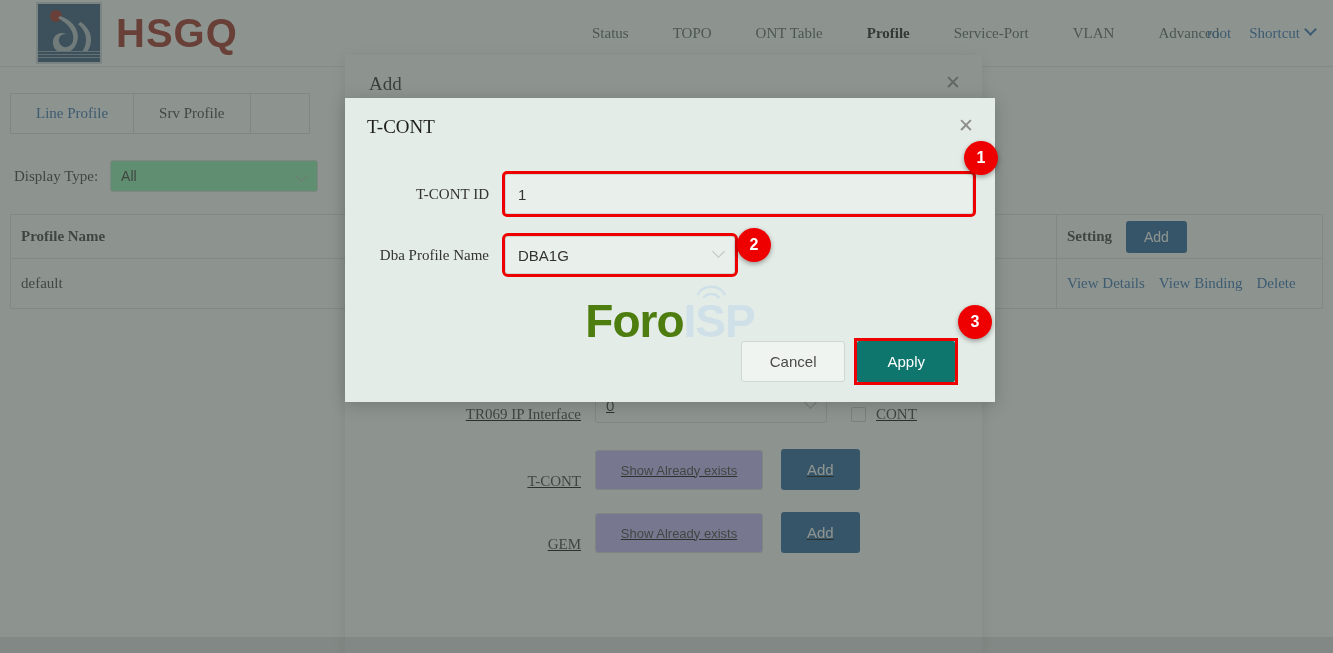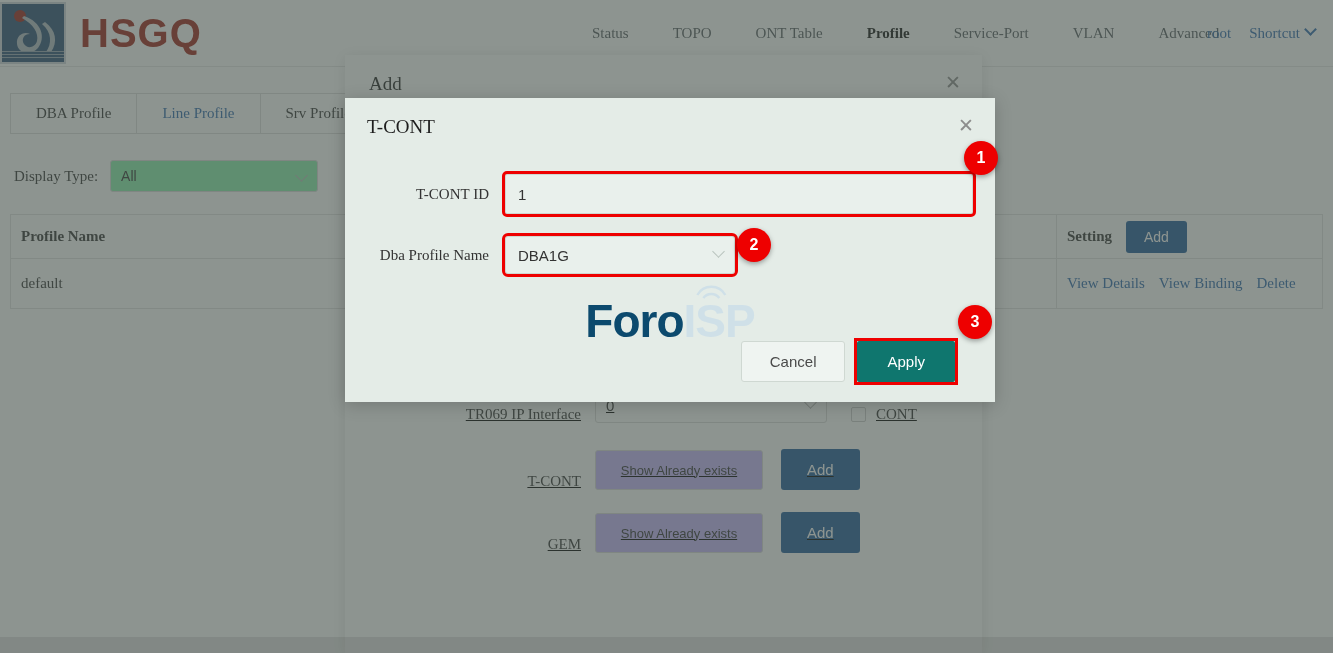--- a/index.html
+++ b/index.html
@@ -18,21 +18,21 @@
   }
 
   
   .header {
     position: relative;
     height: 67px;
     background: #ffffff;
     border-bottom: 1px solid #e6e6e6;
     display: flex; align-items: center;
   }
-  .logo-wrap { display: flex; align-items: center; }
+  .logo-wrap { display: flex; align-items: center; margin-left: 36px; }
   .logo-mark {
     width: 66px; height: 62px;
     background: #2c5077;
     border: 2px solid #cfd6dd;
     position: relative; overflow: hidden;
     flex: none;
   }
   .logo-mark .dot {
     position: absolute; left: 12px; top: 6px;
     width: 12px; height: 12px; border-radius: 50%;
@@ -201,21 +201,21 @@
   }
   .t-select .sel-caret { border-color: #b9c4be; }
   .hl { outline: 3px solid #ee0000; outline-offset: 0px; }
 
   .watermark {
     position: absolute; left: 50%; top: 196px; transform: translateX(-50%);
     font-family: "Liberation Sans", sans-serif;
     font-size: 46px; font-weight: bold; letter-spacing: -1px;
     white-space: nowrap; user-select: none; pointer-events: none;
   }
-  .wm-foro { color: #0c4a6e; }
+  .wm-foro { color: #4d7c0f; }
   .wm-isp  { color: #cfe0e8; }
   .wm-arc {
     position: absolute; left: 109px; top: -14px;
     width: 34px; height: 20px;
   }
 
   .tcont-actions {
     position: absolute; left: 0; right: 0; bottom: 20px;
     display: flex; justify-content: flex-end; align-items: center;
     gap: 12px; padding-right: 40px;
@@ -276,21 +276,20 @@
 
     <div class="hdr-right">
       <span class="hdr-link">root</span>
       <span class="hdr-link">
         <span>Shortcut</span><span class="caret"></span>
       </span>
     </div>
   </div>
 
   <div class="tabs">
-    <div class="tab">DBA Profile</div>
     <div class="tab active">Line Profile</div>
     <div class="tab">Srv Profile</div>
     <div class="tab" style="width:60px"></div>
   </div>
 
   <div class="filter-row">
     <span class="filter-label">Display Type:</span>
     <div class="select-box">
       <span>All</span>
       <span class="sel-caret"></span>

